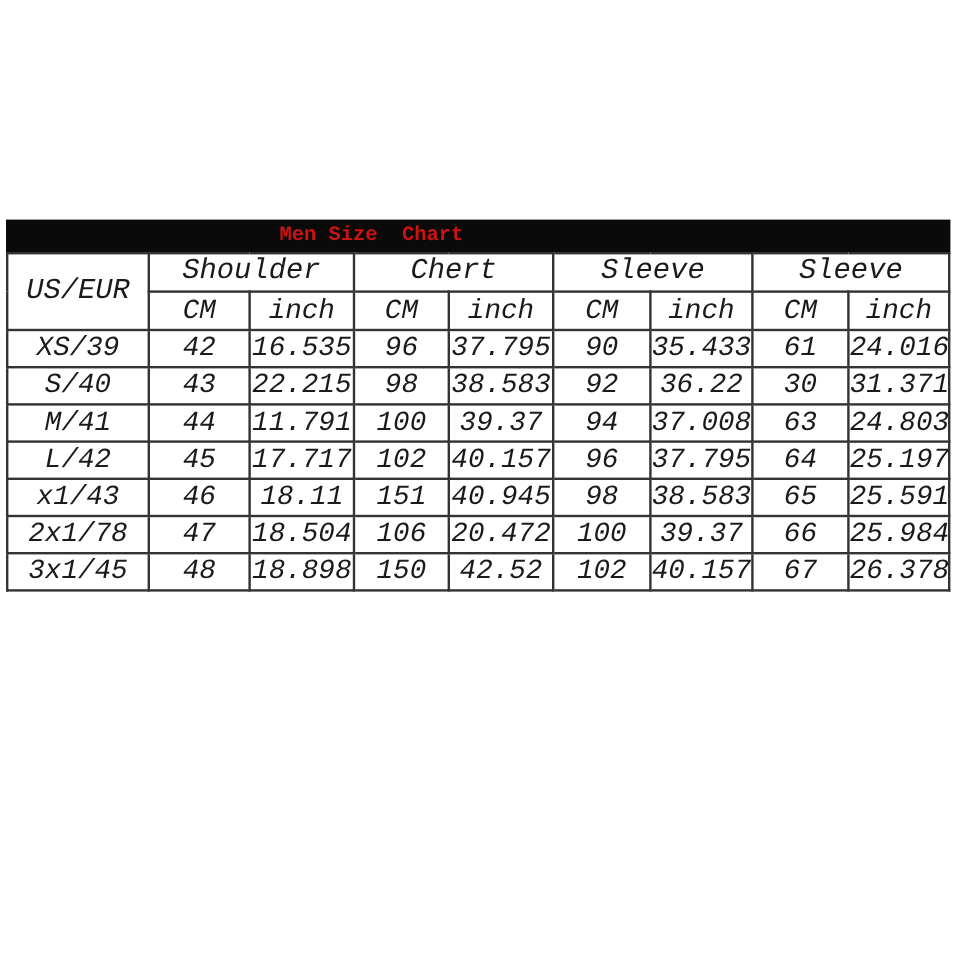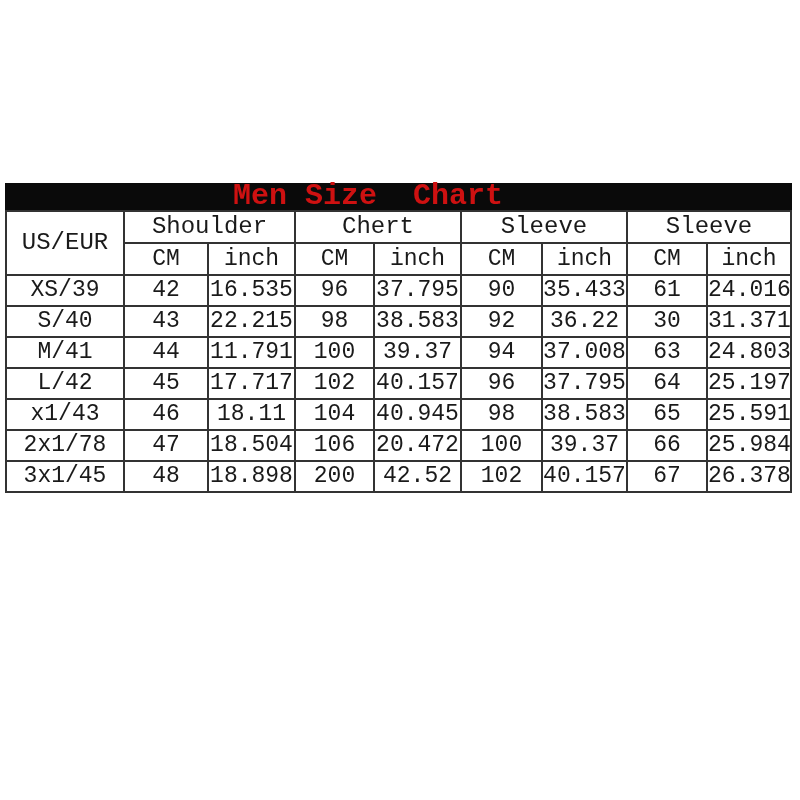--- a/index.html
+++ b/index.html
@@ -22,29 +22,30 @@
   }
   .title-bar {
     height: 27px;
     background: #0a0a0a;
     display: flex;
     align-items: center;
   }
   .chart-title {
     color: #ce1111;
     font-weight: bold;
-    font-size: 30px;
+    font-size: 17px;
     line-height: 27px;
     white-space: pre;
     padding-left: 228px;
   }
   table.size-table {
     border-collapse: collapse;
     table-layout: fixed;
     width: 787px;
+    font-style: italic;
   }
   table.size-table th,
   table.size-table td {
     border: 2px solid #333333;
     text-align: center;
     vertical-align: middle;
     padding: 0;
     font-size: 23px;
     font-weight: normal;
     white-space: nowrap;
@@ -137,21 +138,21 @@
         <td>40.157</td>
         <td>96</td>
         <td>37.795</td>
         <td>64</td>
         <td>25.197</td>
       </tr>
       <tr class="data-row">
         <td>x1/43</td>
         <td>46</td>
         <td>18.11</td>
-        <td>104</td>
+        <td>151</td>
         <td>40.945</td>
         <td>98</td>
         <td>38.583</td>
         <td>65</td>
         <td>25.591</td>
       </tr>
       <tr class="data-row">
         <td>2x1/78</td>
         <td>47</td>
         <td>18.504</td>
@@ -159,21 +160,21 @@
         <td>20.472</td>
         <td>100</td>
         <td>39.37</td>
         <td>66</td>
         <td>25.984</td>
       </tr>
       <tr class="data-row">
         <td>3x1/45</td>
         <td>48</td>
         <td>18.898</td>
-        <td>200</td>
+        <td>150</td>
         <td>42.52</td>
         <td>102</td>
         <td>40.157</td>
         <td>67</td>
         <td>26.378</td>
       </tr>
     </tbody>
   </table>
 </div>
 

